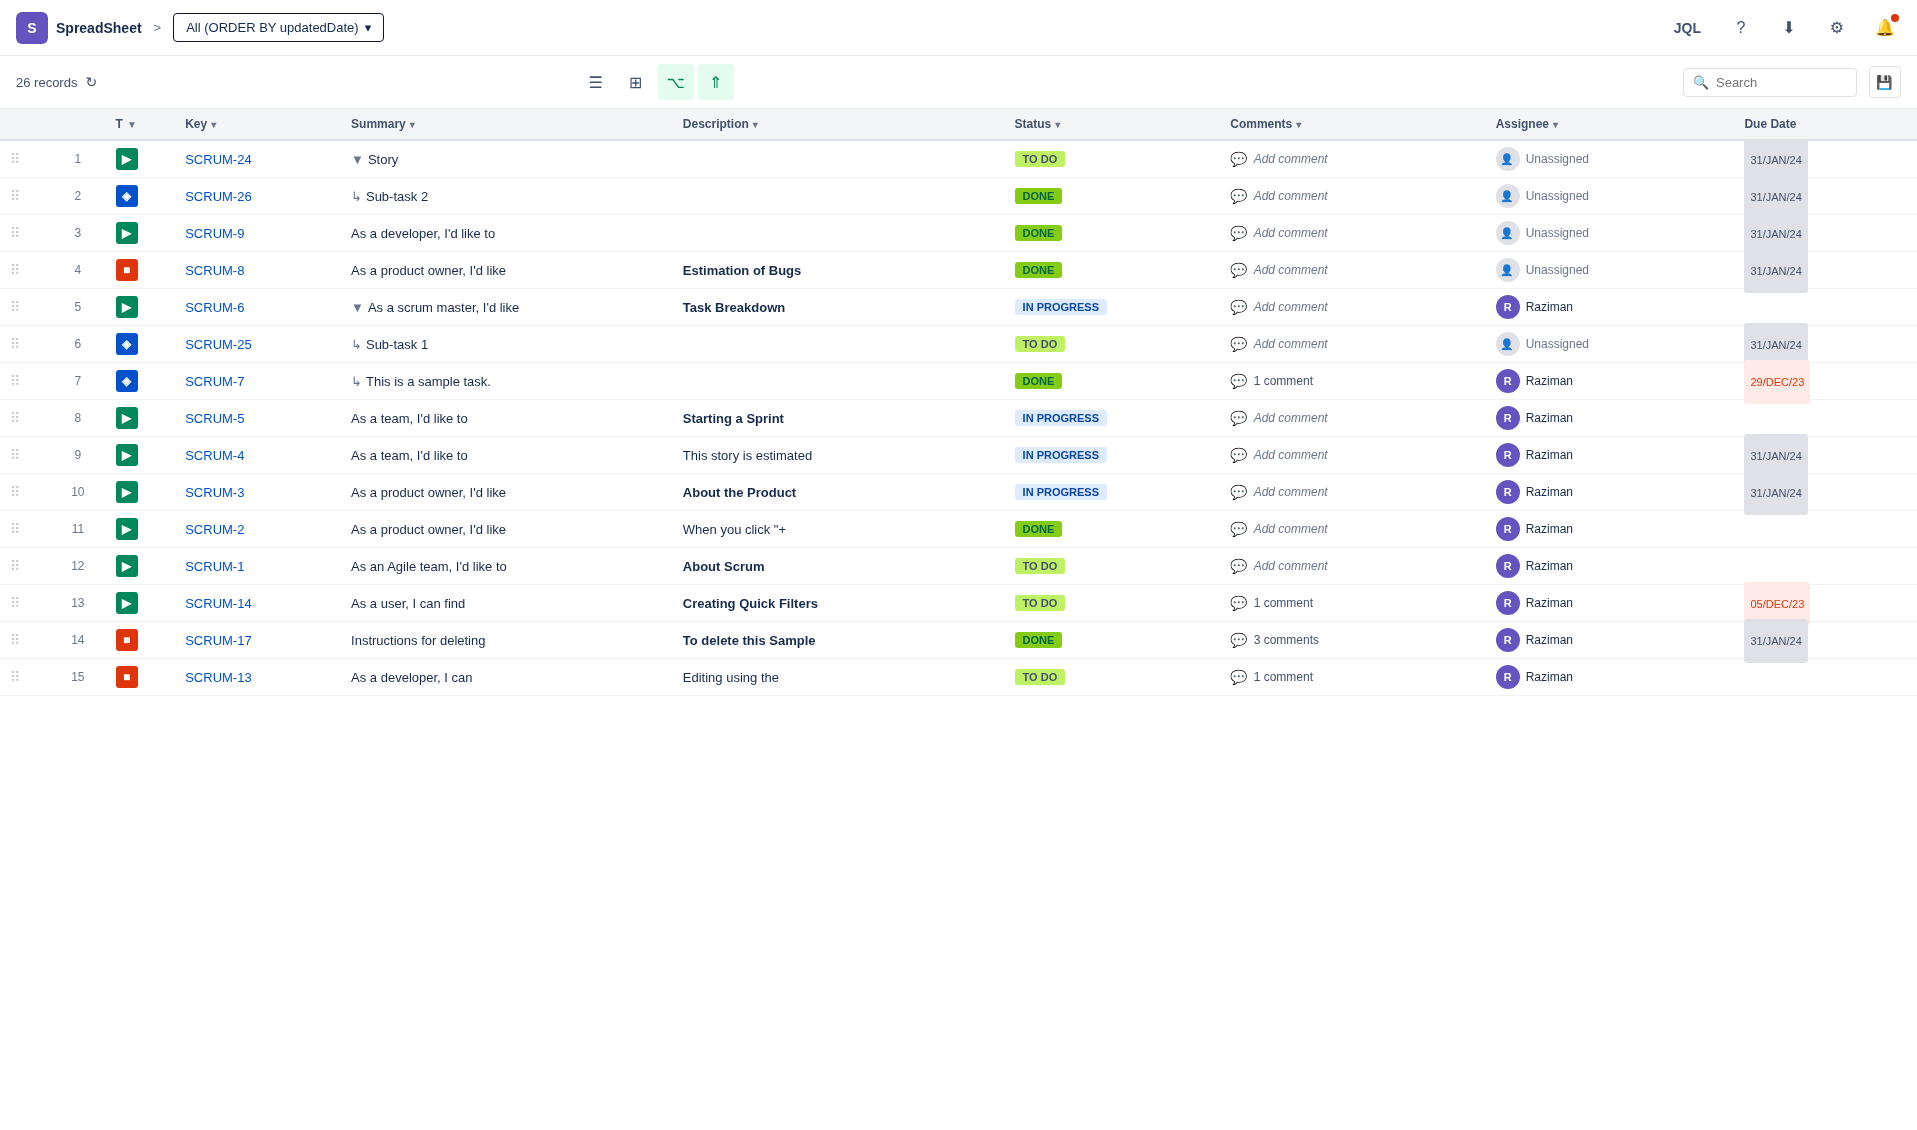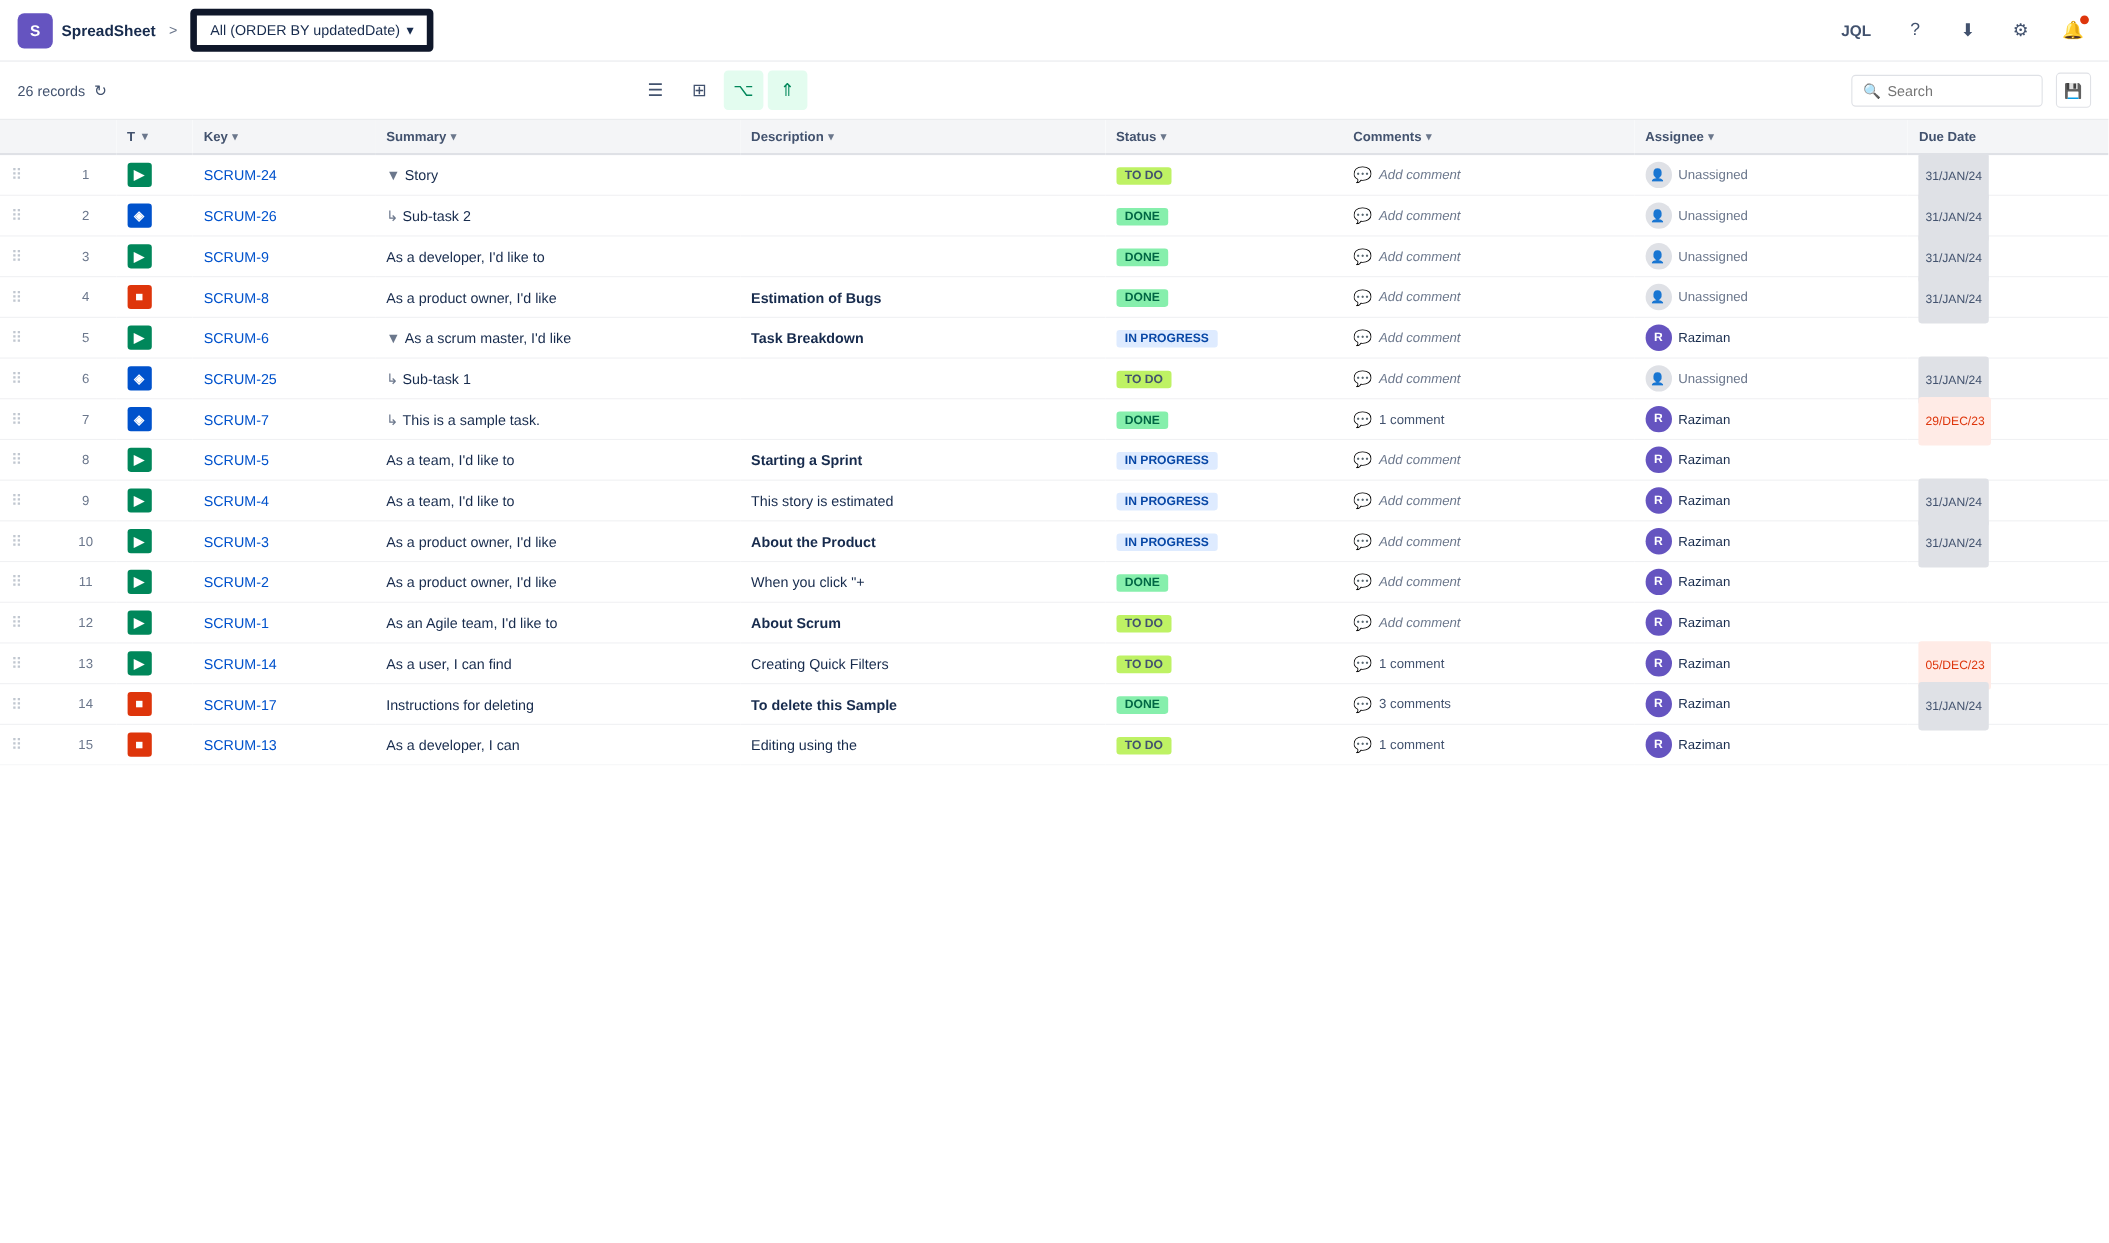--- a/index.html
+++ b/index.html
@@ -12,21 +12,21 @@
     }
     .header-left { display: flex; align-items: center; gap: 8px; flex: 1; }
     .app-icon {
       width: 32px; height: 32px; background: #6554c0; border-radius: 6px;
       display: flex; align-items: center; justify-content: center; color: #fff; font-size: 14px; font-weight: bold;
     }
     .app-name { font-size: 14px; font-weight: 600; color: #172b4d; }
     .breadcrumb-sep { color: #6b778c; margin: 0 4px; }
     .dropdown-btn {
       display: flex; align-items: center; gap: 6px; padding: 6px 12px;
-      border: 6px solid #0f172a; border-radius: 4px; background: #fff; cursor: pointer;
+      border: 1px solid #0f172a; border-radius: 4px; background: #fff; cursor: pointer;
       font-size: 13px; color: #172b4d;
     }
     .header-right { display: flex; align-items: center; gap: 16px; margin-left: 36px; }
     .header-icon-btn {
       background: none; border: none; cursor: pointer; color: #42526e;
       font-size: 16px; display: flex; align-items: center; justify-content: center;
       width: 32px; height: 32px; border-radius: 4px;
     }
     .notification-dot {
       width: 8px; height: 8px; background: #de350b; border-radius: 50%;
@@ -83,21 +83,21 @@
     .type-subtask { background: #0052cc; color: #fff; }
     .type-bug { background: #de350b; color: #fff; }
     .key-link { color: #0052cc; text-decoration: none; font-weight: 500; }
     .summary-cell { max-width: 220px; }
     .desc-cell { max-width: 200px; color: #172b4d; }
     .status-badge {
       display: inline-flex; align-items: center; padding: 2px 8px; border-radius: 3px;
       font-size: 11px; font-weight: 700; white-space: nowrap;
     }
     .status-todo { background: #bef264; color: #42526e; }
-    .status-done { background: #86efac; color: #006644; }
+    .status-done { background: #84cc16; color: #006644; }
     .status-inprogress { background: #deebff; color: #0747a6; }
     .comment-cell { display: flex; align-items: center; gap: 6px; color: #6b778c; font-size: 12px; }
     .comment-icon { font-size: 14px; }
     .assignee-cell { display: flex; align-items: center; gap: 6px; }
     .avatar {
       width: 24px; height: 24px; border-radius: 50%;
       display: flex; align-items: center; justify-content: center; font-size: 11px;
     }
     .avatar-unassigned { background: #dfe1e6; color: #6b778c; }
     .avatar-raziman { background: #6554c0; color: #fff; font-weight: bold; }
@@ -607,21 +607,21 @@
       <span class="drag-handle">⠿</span>
     </td>
     <td class="col-num row-num">13</td>
     <td class="col-type">
       <div class="type-icon type-story">▶</div>
     </td>
     <td class="col-key">
       <a href="#" class="key-link">SCRUM-14</a>
     </td>
     <td class="col-summary summary-cell">As a user, I can find</td>
-    <td class="col-desc desc-cell"><span style="font-weight:400;">Creating Quick Filters</span></td>
+    <td class="col-desc desc-cell"><span style="font-weight:700;">Creating Quick Filters</span></td>
     <td class="col-status">
       <span class="status-badge status-todo">TO DO</span>
     </td>
     <td class="col-comments">
       <div class="comment-cell">
         <span class="comment-icon">💬</span>
         <span style="color:#42526e;">1 comment</span>
       </div>
     </td>
     <td class="col-assignee">

